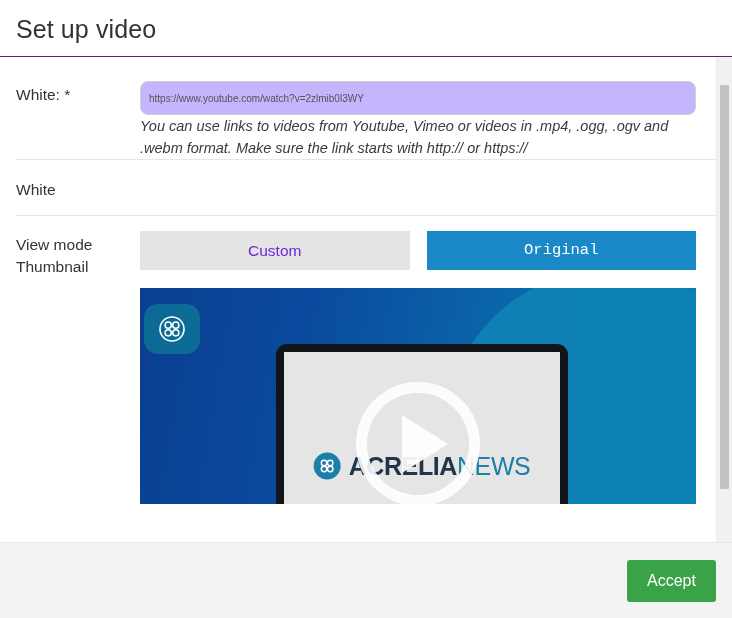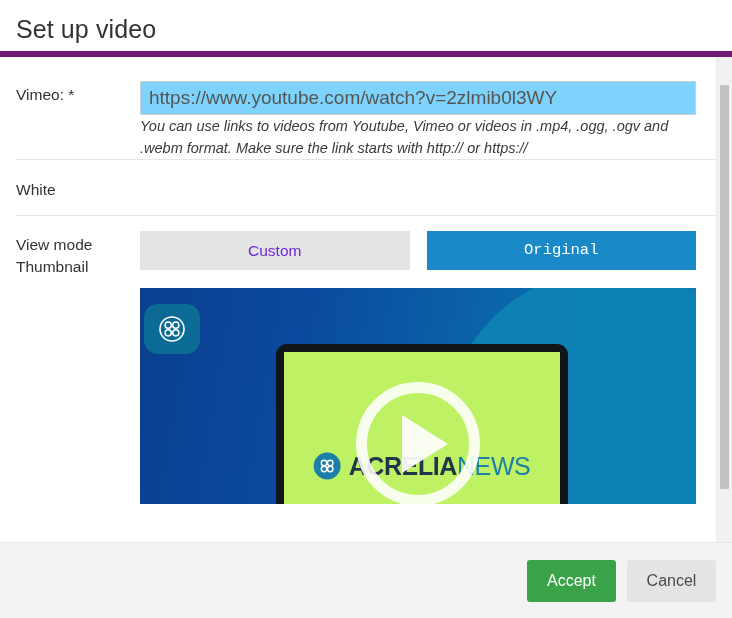--- a/index.html
+++ b/index.html
@@ -24,21 +24,21 @@
     flex-direction: column;
     background: #ffffff;
   }
 
   
   .dialog-header {
     height: 57px;
     flex: 0 0 57px;
     box-sizing: border-box;
     padding: 14px 0 0 16px;
-    border-bottom: 6px solid #701a75;
+    border-bottom: 1px solid #701a75;
     background: #ffffff;
   }
   .dialog-title {
     font-size: 25px;
     font-weight: 400;
     line-height: 30px;
     color: #333333;
     letter-spacing: 0.1px;
   }
 
@@ -82,27 +82,27 @@
   .row-label.two-line { line-height: 22px; }
   .row-field { flex: 1 1 auto; }
 
   
   .link-row { padding-top: 24px; }
   .text-input {
     width: 556px;
     height: 34px;
     box-sizing: border-box;
     border: 1px solid #cfcfcf;
-    background: #7dd3fc;
+    background: #c4b5fd;
     font-family: "Liberation Sans", sans-serif;
-    font-size: 19px;
+    font-size: 10px;
     color: #555555;
     padding: 0 8px;
     outline: none;
-    border-radius: 0;
+    border-radius: 8px;
   }
   .help-text {
     width: 556px;
     font-size: 14.5px;
     font-style: italic;
     line-height: 22px;
     color: #3b3b3b;
     font-family: "Liberation Sans", sans-serif;
   }
 
@@ -217,21 +217,21 @@
     width: 292px;
     height: 250px;
     background: #111418;
     border-radius: 11px 11px 0 0;
     padding: 8px 8px 0 8px;
     box-sizing: border-box;
   }
   .laptop-screen {
     width: 100%;
     height: 100%;
-    background: #bef264;
+    background: #e5e5e5;
     position: relative;
     overflow: hidden;
   }
   .brand {
     position: absolute;
     left: 50%;
     top: 47%;
     transform: translate(-50%, -50%);
     display: flex;
     align-items: center;
@@ -335,21 +335,21 @@
 <div class="dialog">
 
   <div class="dialog-header">
     <div class="dialog-title">Set up video</div>
   </div>
 
   <div class="dialog-body">
     <div class="body-inner">
 
       <div class="form-row link-row">
-        <div class="row-label">Vimeo: *</div>
+        <div class="row-label">White: *</div>
         <div class="row-field">
           <input class="text-input" type="text" value="https://www.youtube.com/watch?v=2zlmib0l3WY" style="">
           <div class="help-text">You can use links to videos from Youtube, Vimeo or videos in .mp4, .ogg, .ogv and .webm format. Make sure the link starts with http:// or https://</div>
         </div>
       </div>
 
       <div class="row-divider"></div>
 
       <div class="form-row button-row">
         <div class="row-label">White</div>
@@ -410,16 +410,15 @@
 
     </div>
 
     <div class="scrollbar">
       <div class="scroll-thumb"></div>
     </div>
   </div>
 
   <div class="dialog-footer">
     <button class="btn btn-accept">Accept</button>
-    <button class="btn btn-cancel">Cancel</button>
   </div>
 
 </div>
 
 </body></html>

